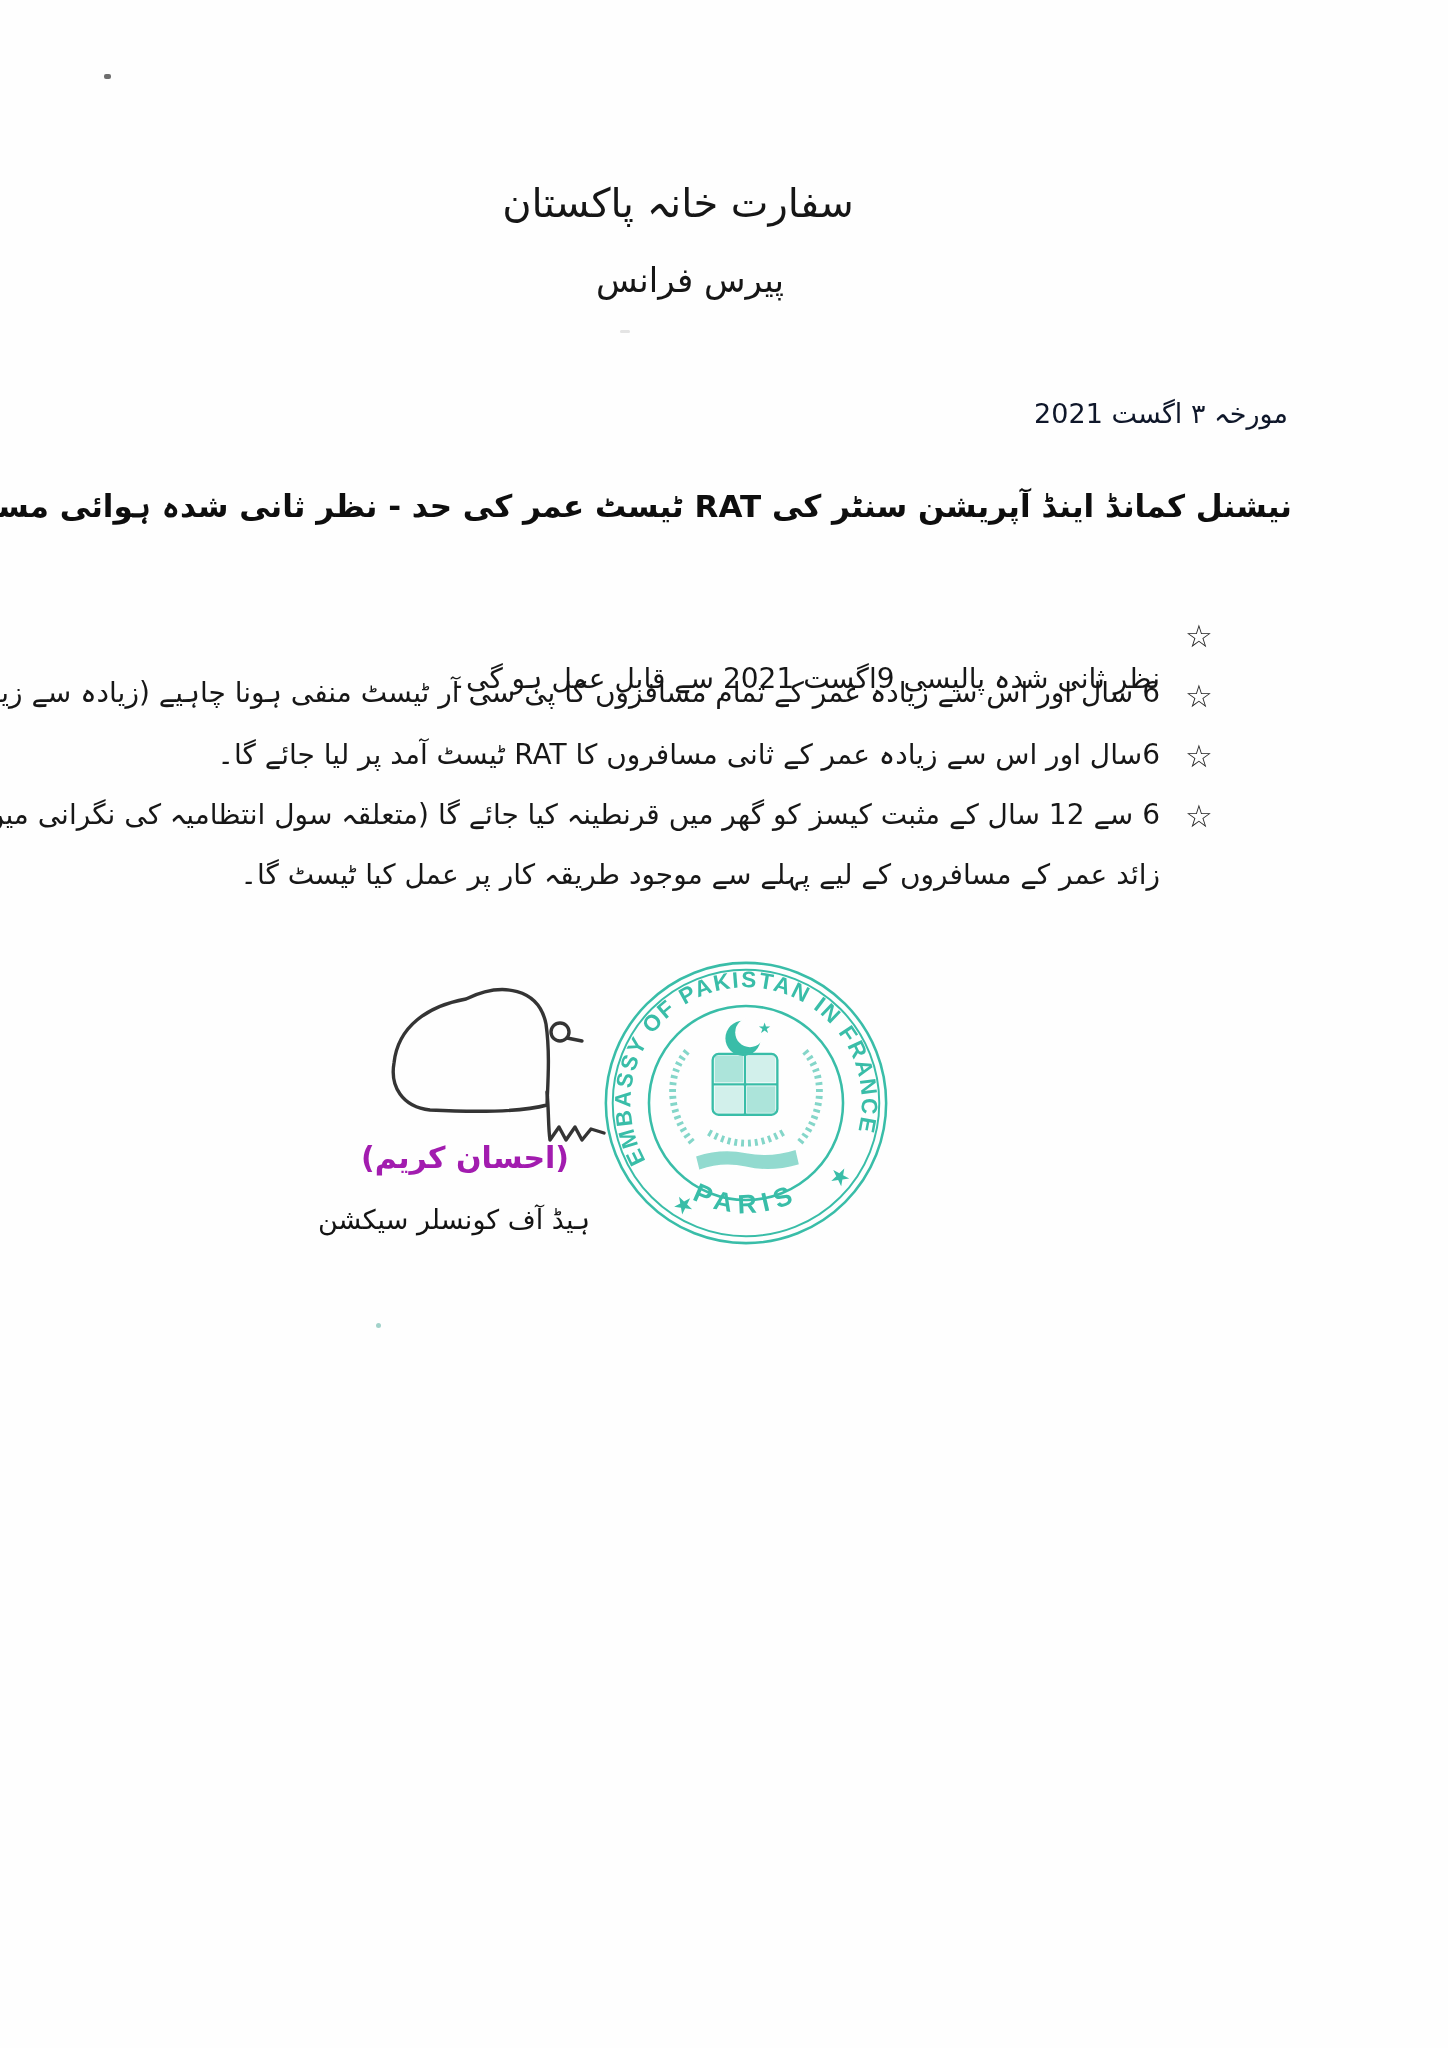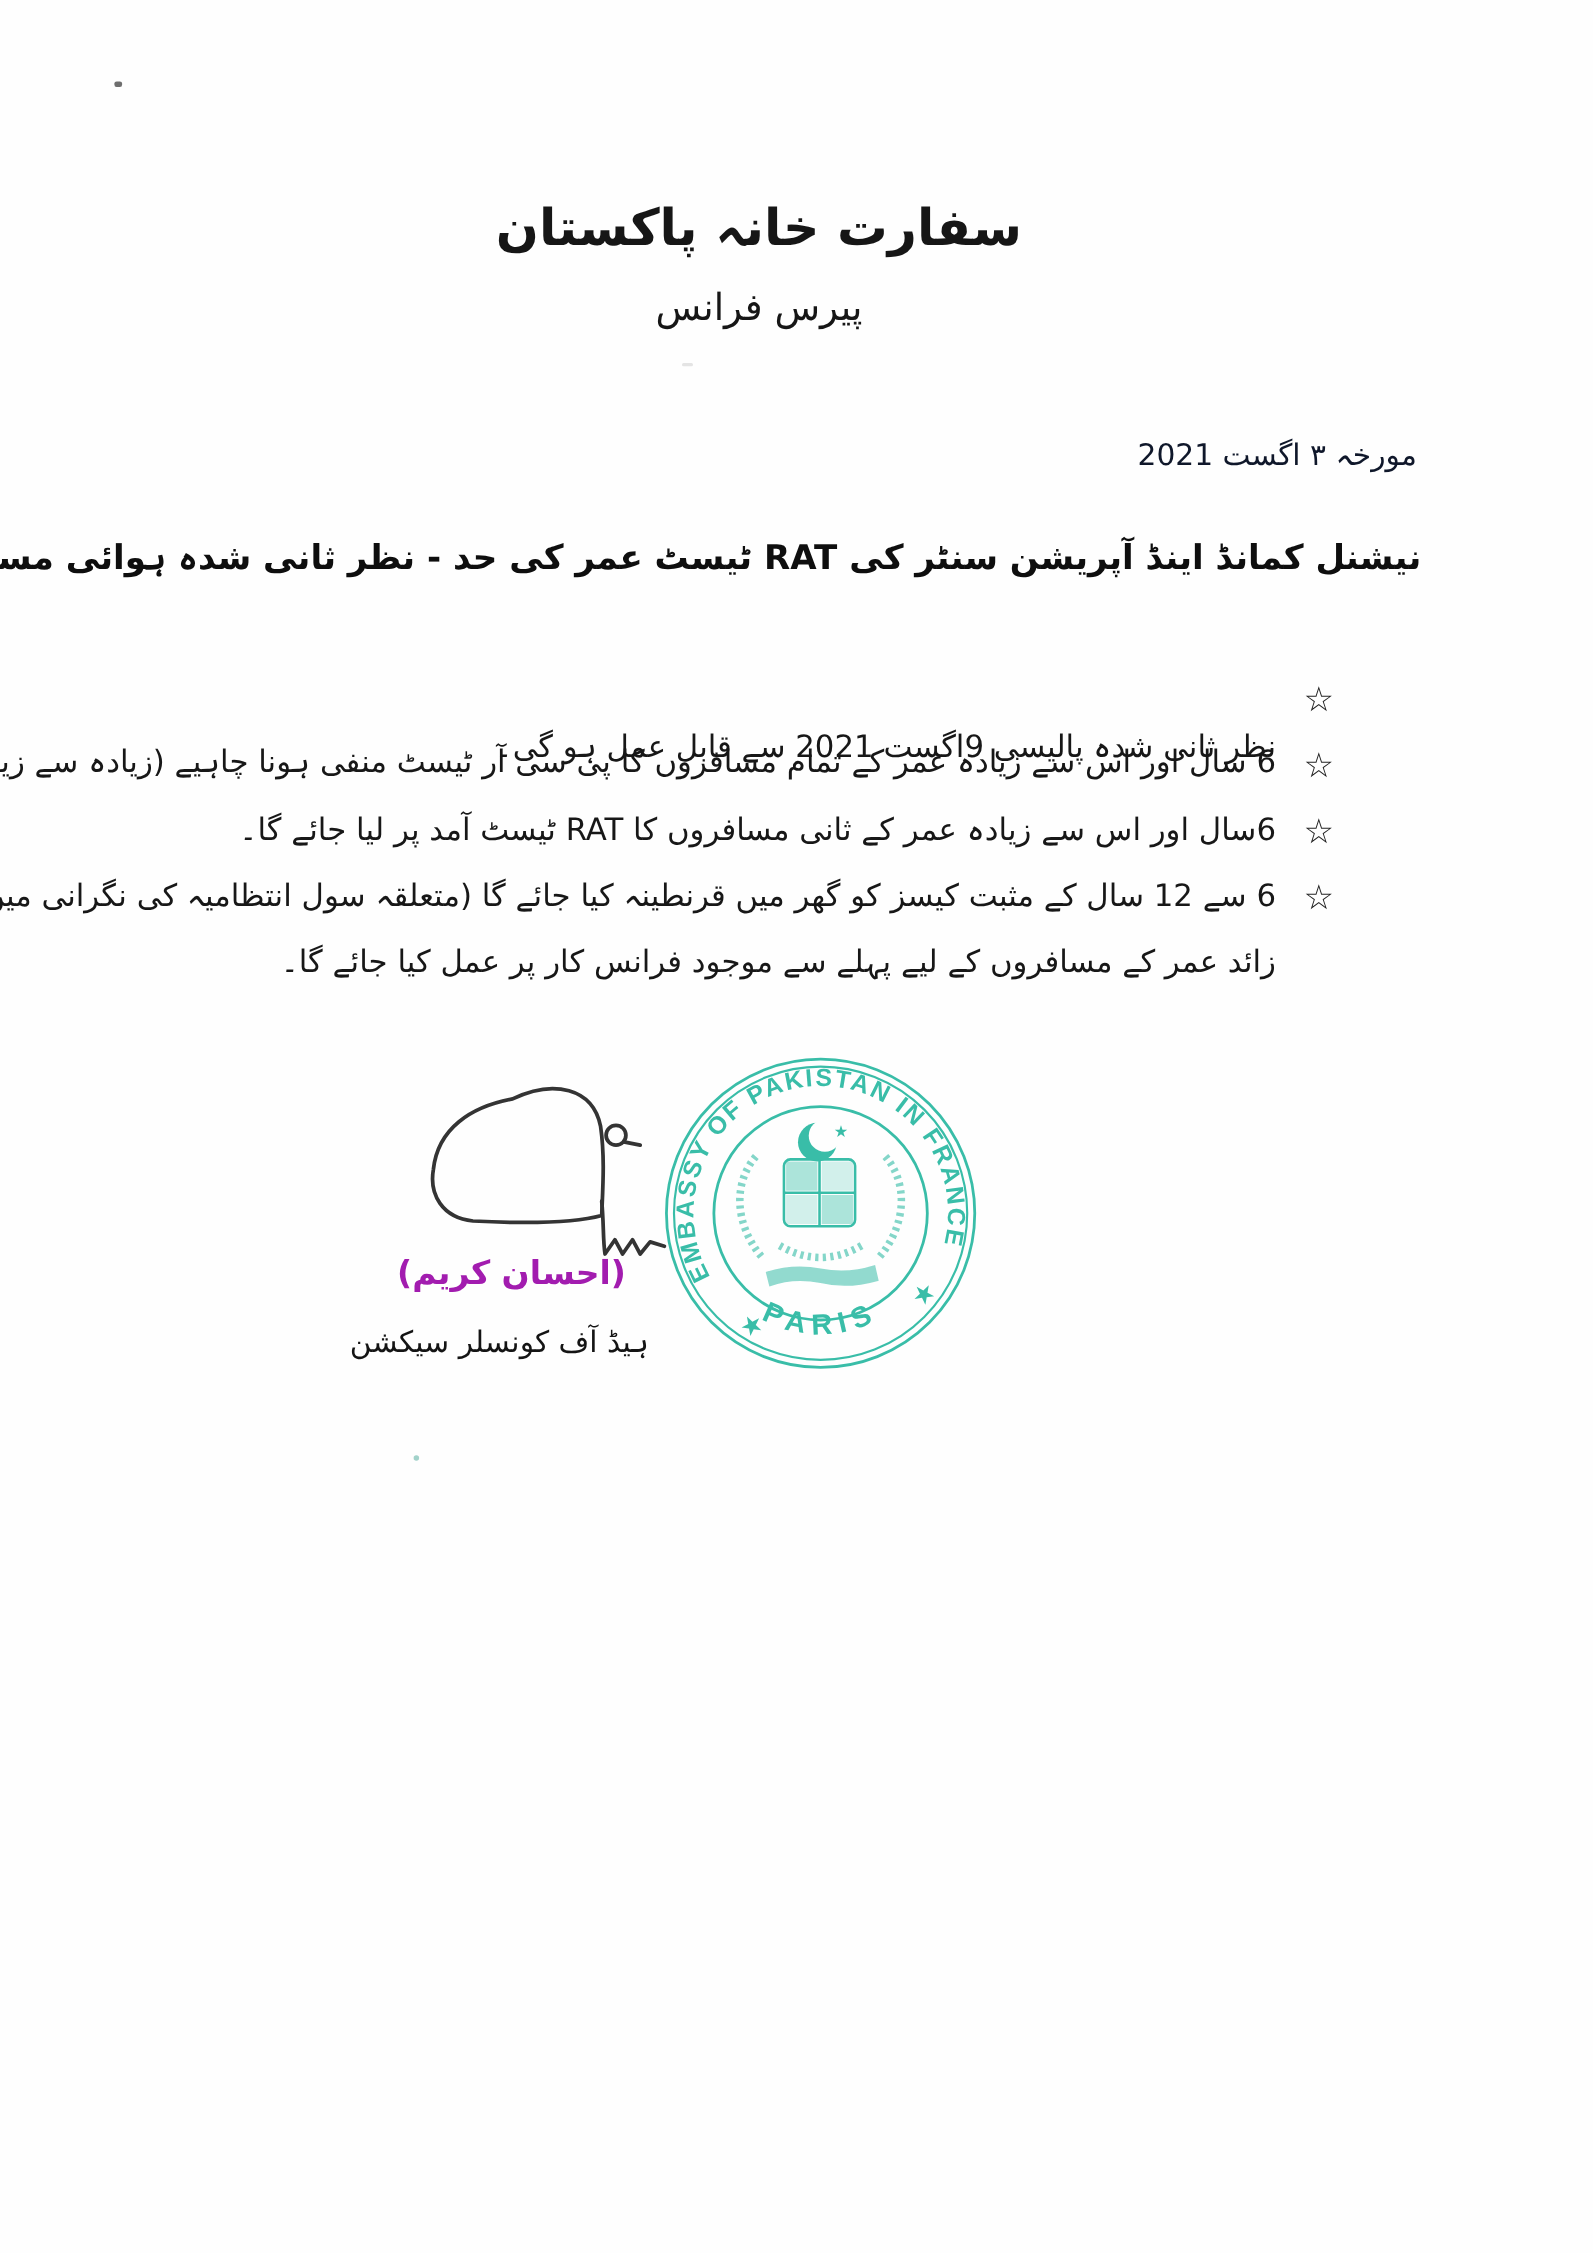--- a/index.html
+++ b/index.html
@@ -9,21 +9,21 @@
     background:#fefefe;
     overflow:hidden;
     font-family:"DejaVu Sans",sans-serif;
     color:#1b1b1b;
   }
   .urdu{direction:rtl;unicode-bidi:plaintext;}
   .abs{position:absolute;}
   .center{text-align:center;}
   .nowrap{white-space:nowrap;}
 
-  .letterhead-line1{top:180px;left:340px;width:700px;font-size:46px;font-weight:700;color:#161616;}
+  .letterhead-line1{top:180px;left:328px;width:700px;font-size:40px;font-weight:400;color:#161616;}
   .letterhead-line2{top:260px;left:340px;width:700px;font-size:34px;font-weight:400;color:#161616;}
 
   .date-line{top:398px;right:160px;font-size:27px;color:#0f172a;}
 
   .subject-line{
     top:488px;right:156px;left:120px;
     font-size:31px;font-weight:700;color:#0e0e0e;
     text-align:right;white-space:nowrap;overflow:visible;
   }
 
@@ -68,21 +68,21 @@
   <div class="abs urdu bullet-text b1t">نظر ثانی شدہ پالیسی 9اگست 2021 سے قابل عمل ہو گی۔</div>
 
   <div class="abs bullet-star b2s">☆</div>
   <div class="abs urdu bullet-text b2t">6 سال اور اس سے زیادہ عمر کے تمام مسافروں کا پی سی آر ٹیسٹ منفی ہونا چاہیے (زیادہ سے زیادہ 72 گھنٹے)</div>
 
   <div class="abs bullet-star b3s">☆</div>
   <div class="abs urdu bullet-text b3t">6سال اور اس سے زیادہ عمر کے ثانی مسافروں کا RAT ٹیسٹ آمد پر لیا جائے گا۔</div>
 
   <div class="abs bullet-star b4s">☆</div>
   <div class="abs urdu bullet-text b4t1">6 سے 12 سال کے مثبت کیسز کو گھر میں قرنطینہ کیا جائے گا (متعلقہ سول انتظامیہ کی نگرانی میں) اور 12 سال سے</div>
-  <div class="abs urdu bullet-text b4t2">زائد عمر کے مسافروں کے لیے پہلے سے موجود فرانس کار پر عمل کیا جائے گا۔</div>
+  <div class="abs urdu bullet-text b4t2">زائد عمر کے مسافروں کے لیے پہلے سے موجود طریقہ کار پر عمل کیا ٹیسٹ گا۔</div>
 
   <svg class="abs sig-svg" viewBox="0 0 292 202">
     <g fill="none" stroke="#232323" stroke-width="3.4" stroke-linecap="round" stroke-linejoin="round" opacity="0.92">
       <path d="M 148 27
                C 185 9, 221 17, 228 52
                C 232 80, 230 108, 229 133
                C 200 141, 152 140, 112 138
                C 84 135, 72 114, 76 91
                C 80 54, 110 34, 148 27 Z"></path>
       <path d="M 229 120 C 231 140, 230 155, 232 168

